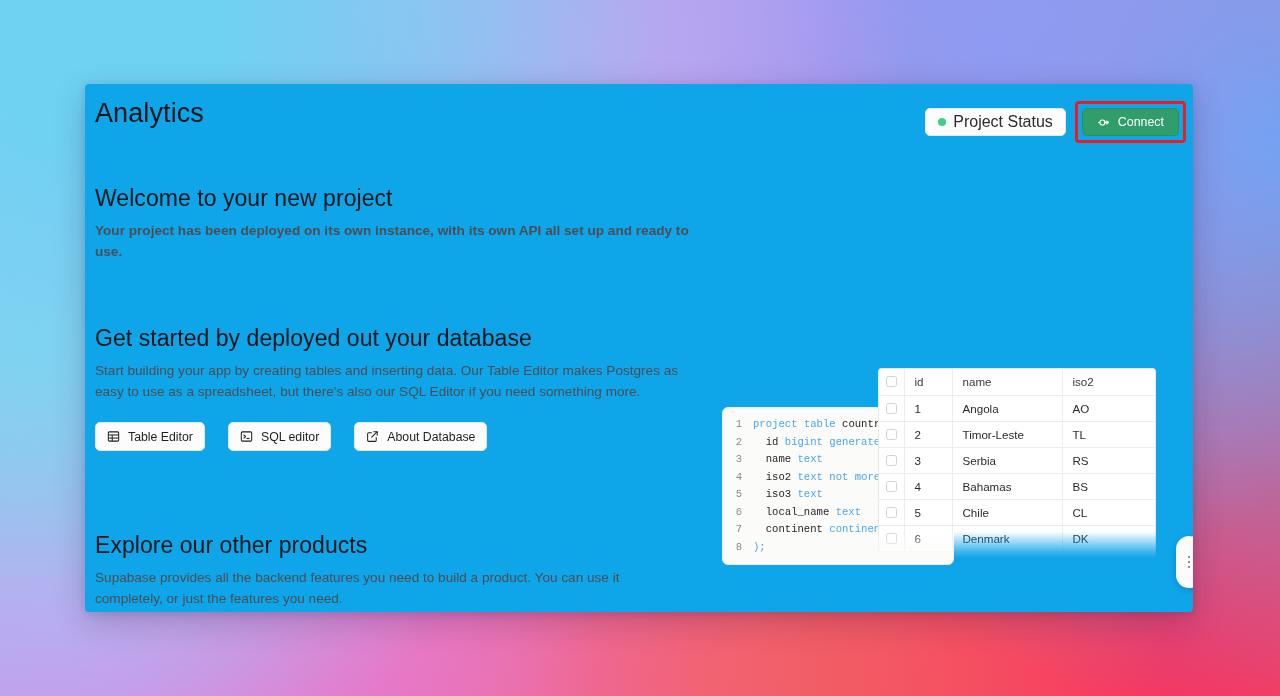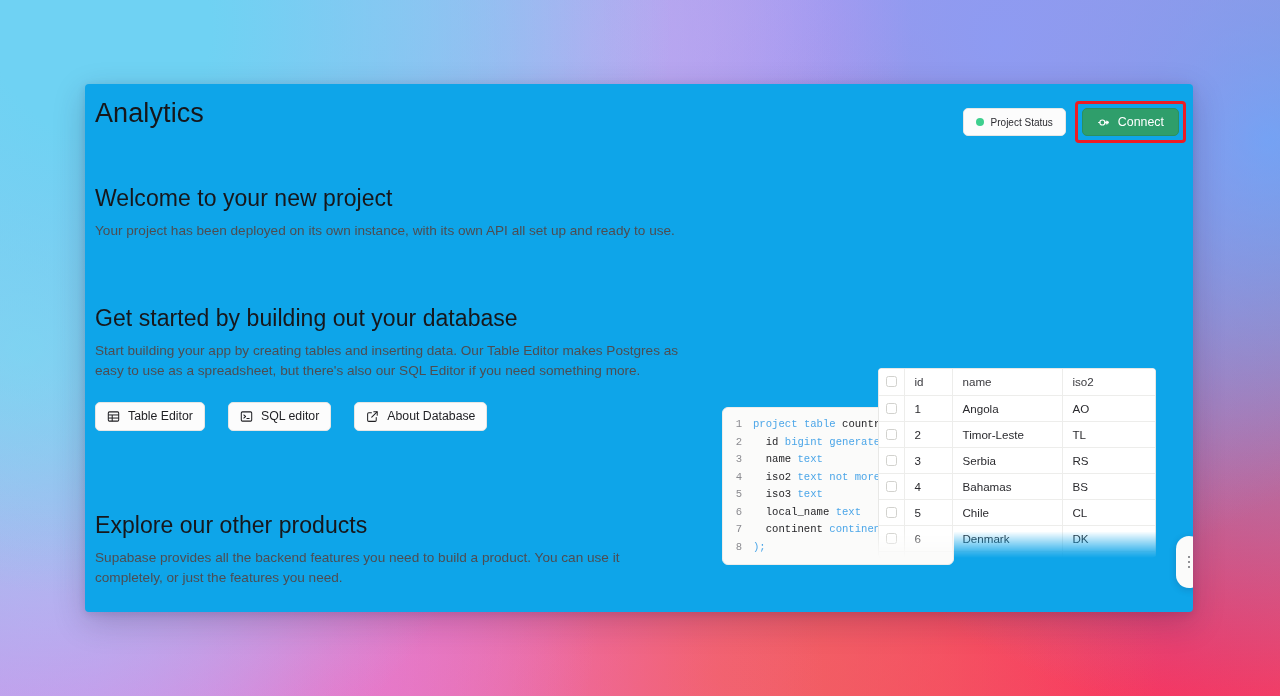--- a/index.html
+++ b/index.html
@@ -73,21 +73,21 @@
   }
   .status-pill {
     display: flex;
     align-items: center;
     gap: 7px;
     height: 28px;
     padding: 0 12px;
     background: #fcfcfc;
     border: 1px solid #e7e7e5;
     border-radius: 5px;
-    font-size: 10px;
+    font-size: 16px;
     color: #2b2b30;
     white-space: nowrap;
   }
   .status-dot {
     width: 8px; height: 8px;
     border-radius: 50%;
     background: #3ecf8e;
     flex: 0 0 auto;
   }
   .connect-wrap {
@@ -137,21 +137,21 @@
     color: #17171b;
     letter-spacing: 0.05px;
   }
   .sec-desc {
     margin-top: 9px;
     font-size: 13.6px;
     line-height: 20.5px;
     color: #4d4d52;
     max-width: 600px;
   }
-  .sec-desc.wide { max-width: 608px; }
+  .sec-desc.wide { max-width: 608px; font-weight: bold; }
   .sec-desc.narrow { max-width: 545px; }
 
   .btn-row {
     margin-top: 20px;
     display: flex;
     gap: 23px;
   }
   .mini-btn {
     display: flex;
     align-items: center;
@@ -307,21 +307,21 @@
   </div>
 
   <div class="panel-body">
 
     <div class="section sec-welcome">
       <div class="sec-title">Welcome to your new project</div>
       <div class="sec-desc wide">Your project has been deployed on its own instance, with its own API all set up and ready to use.</div>
     </div>
 
     <div class="section sec-getstarted">
-      <div class="sec-title">Get started by building out your database</div>
+      <div class="sec-title">Get started by deployed out your database</div>
       <div class="sec-desc">Start building your app by creating tables and inserting data. Our Table Editor makes Postgres as easy to use as a spreadsheet, but there's also our SQL Editor if you need something more.</div>
 
       <div class="btn-row">
 
         <button class="mini-btn">
           <span>
             <svg width="13" height="13" viewBox="0 0 16 16" fill="none" stroke="#1f1f23" stroke-width="1.25">
               <rect x="1.6" y="2.3" width="12.8" height="11.4" rx="1.4"></rect>
               <path d="M1.6 6.1 H14.4"></path>
               <path d="M1.6 9.9 H14.4"></path>

